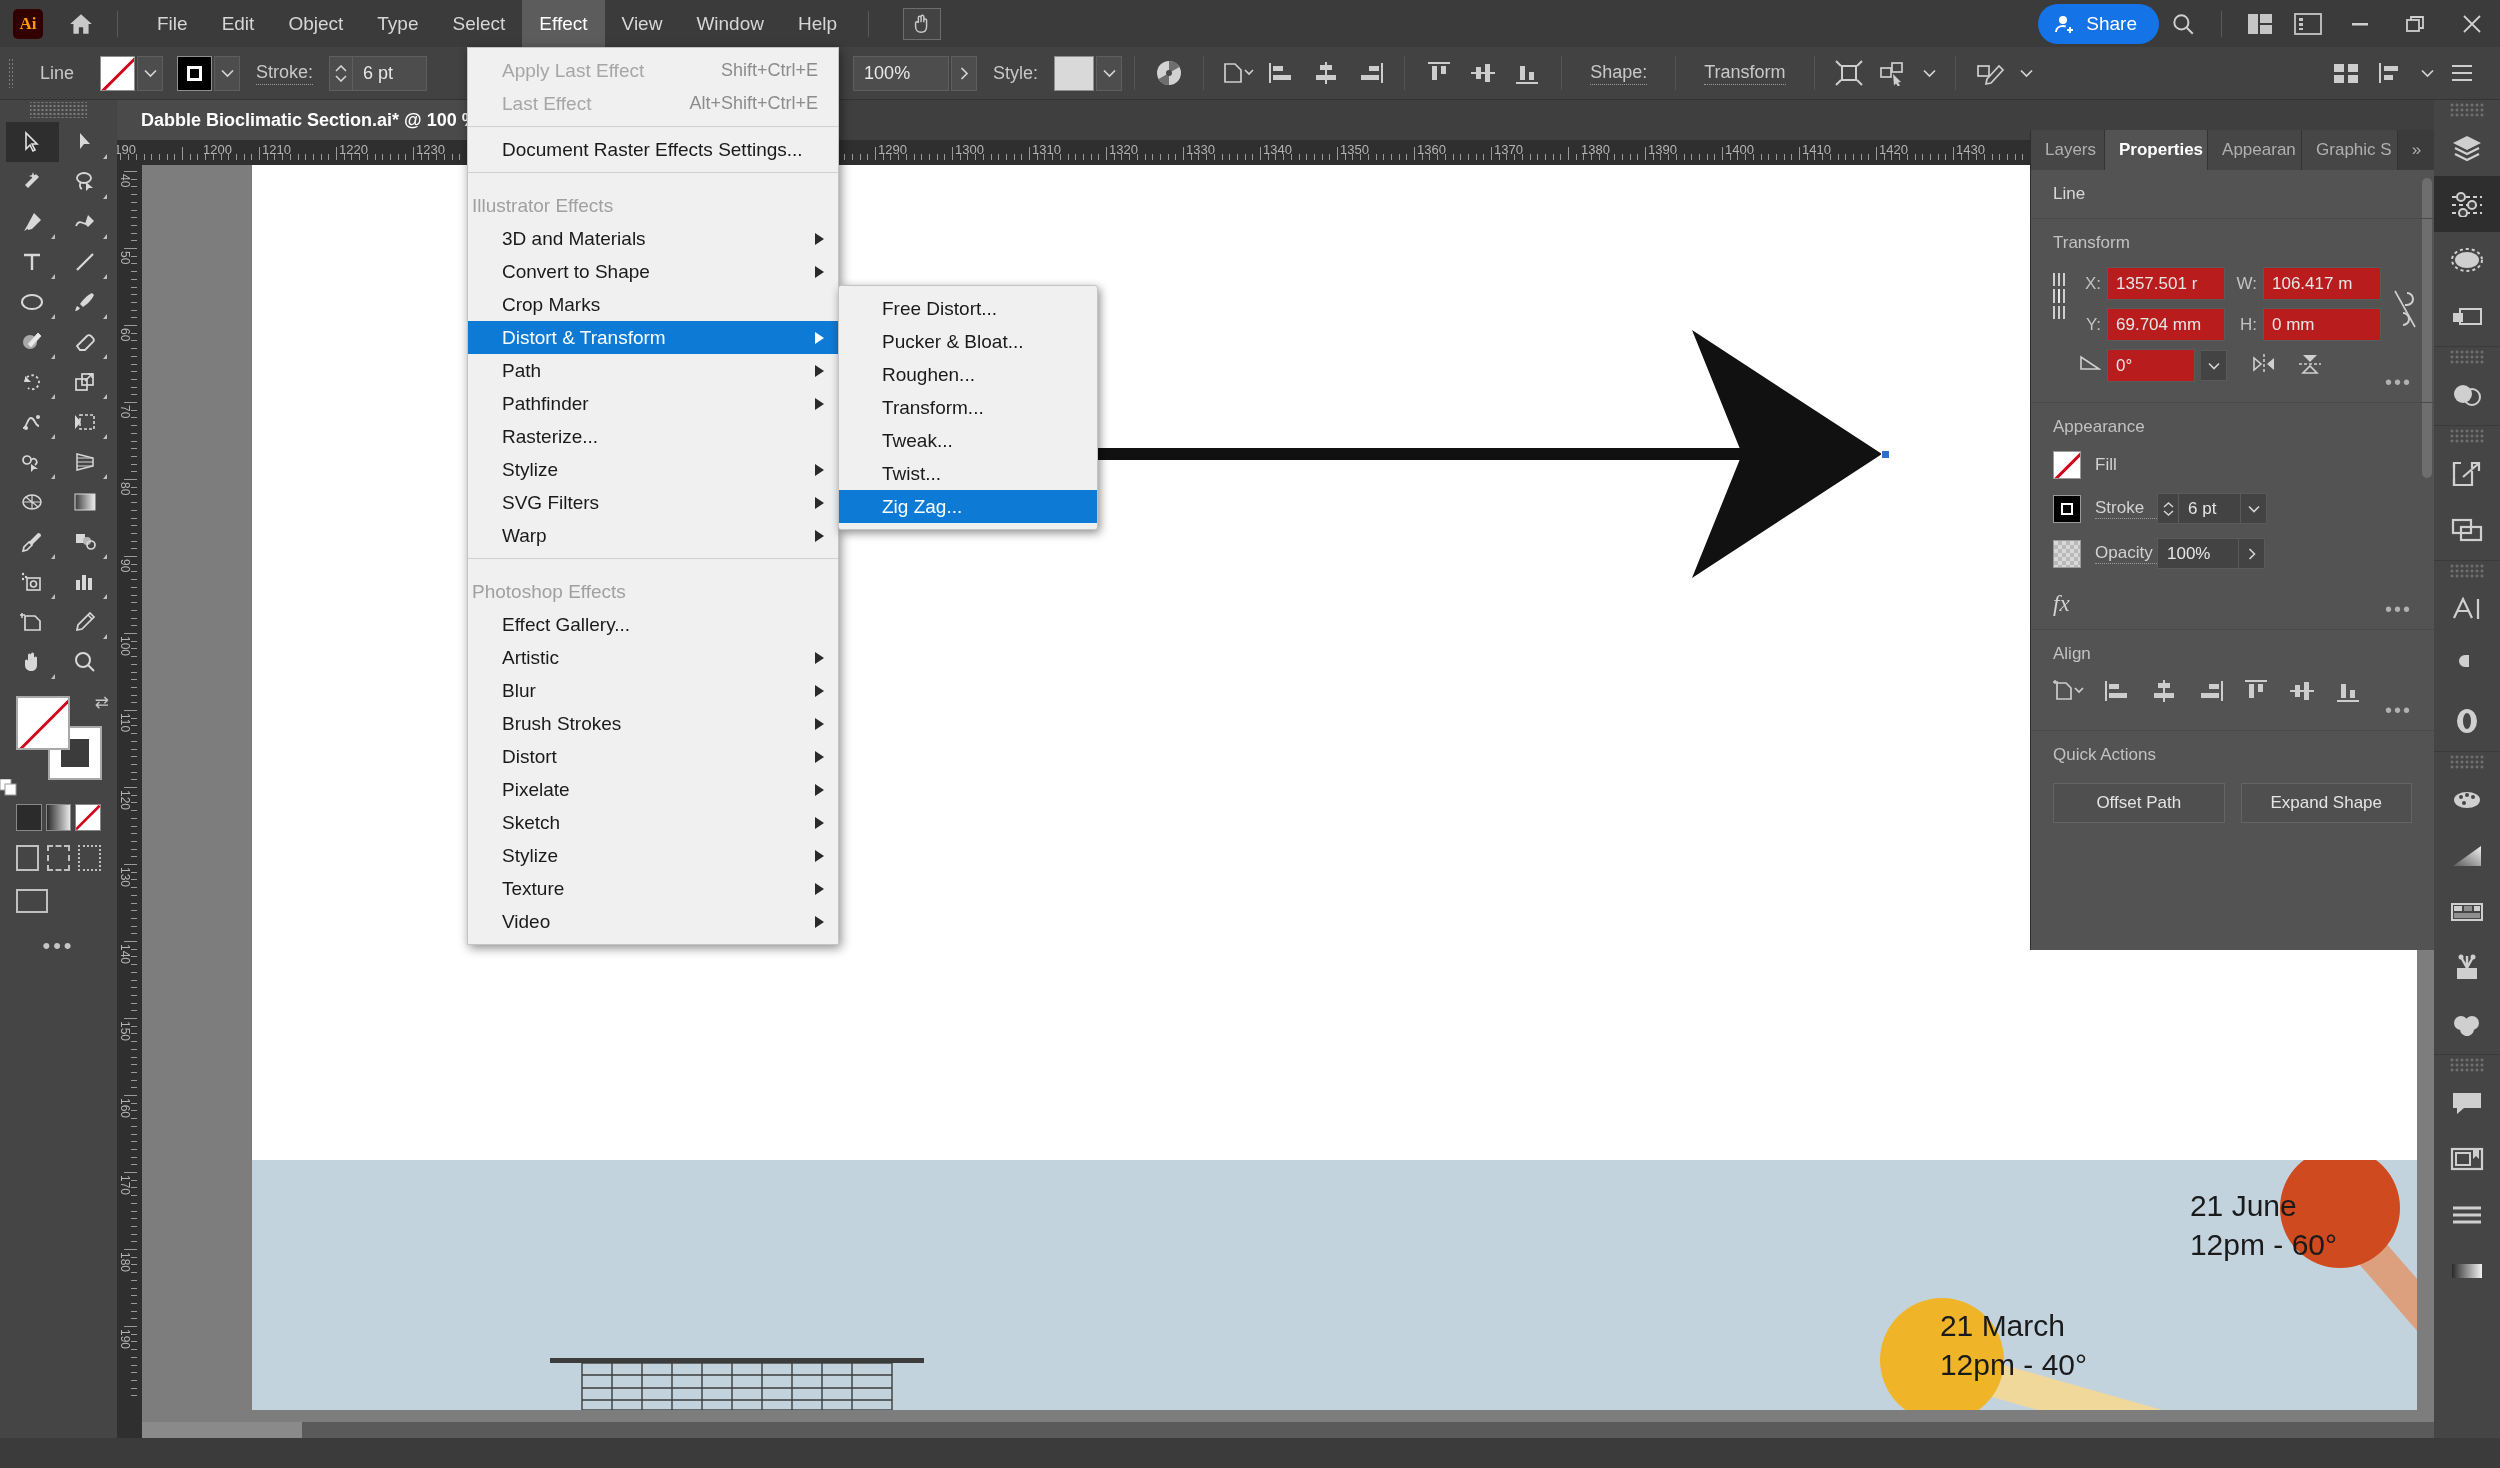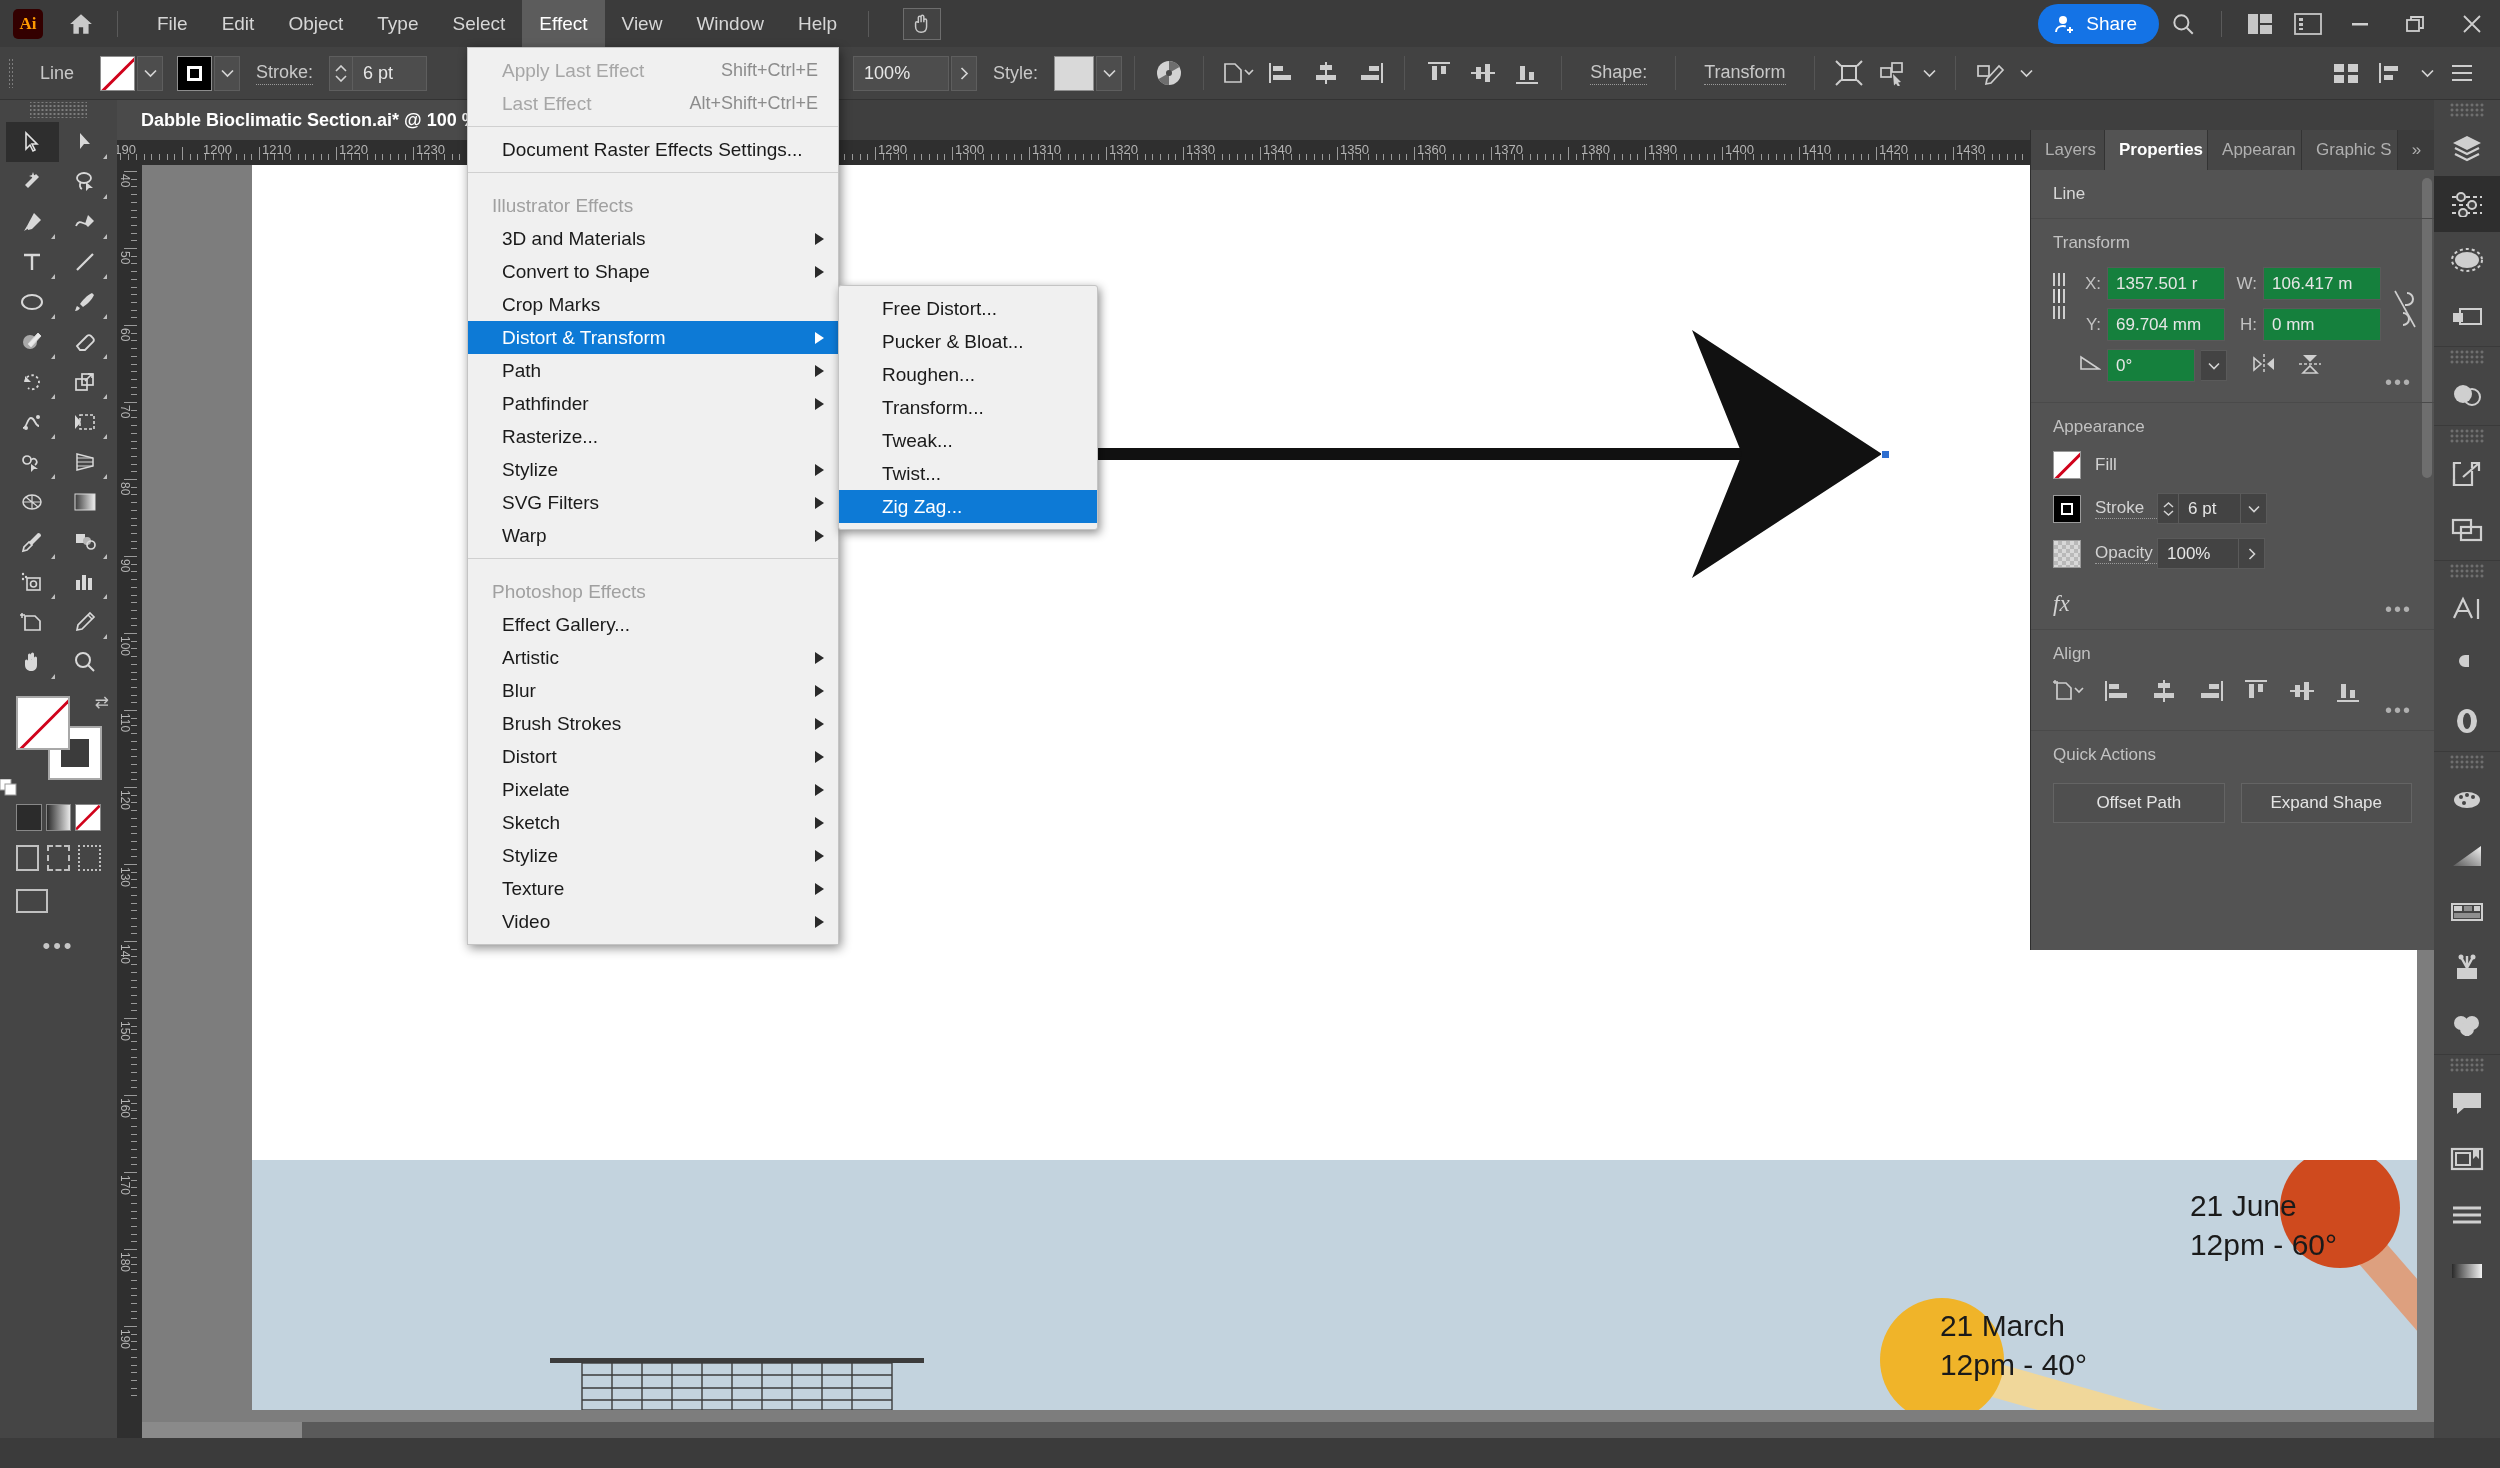--- a/index.html
+++ b/index.html
@@ -188,21 +188,21 @@
     position: absolute; left: 467px; top: 47px; width: 372px;
     background: #f0f0f0; border: 1px solid #c4c4c4;
     box-shadow: 2px 3px 10px rgba(0,0,0,0.45);
     padding: 6px 0; z-index: 50;
   }
   .mrow {
     height: 33px; display: flex; align-items: center;
     padding: 0 14px 0 34px; color: #1a1a1a; font-size: 19px; position: relative;
   }
   .mrow.disabled { color: #a6a6a6; }
-  .mrow.header { color: #a0a0a0; padding-left: 24px; margin-top: 16px; }
+  .mrow.header { color: #a0a0a0; padding-left: 4px; margin-top: 16px; }
   .mrow.hl { background: #0d7ad6; color: #ffffff; }
   .mrow .accel { margin-left: auto; font-size: 18px; color: #8c8c8c; padding-right: 6px;}
   .mrow .arrow {
     position: absolute; right: 14px;
     width: 0; height: 0; border-top: 6px solid transparent;
     border-bottom: 6px solid transparent; border-left: 9px solid #2a2a2a;
   }
   .mrow.hl .arrow { border-left-color: #ffffff; }
   .msep { height: 1px; background: #d0d0d0; margin: 6px 0; }
 
@@ -235,21 +235,21 @@
   .pname { color: #d8d8d8; font-size: 17px; }
   .dots { position:absolute; right: 22px; bottom: 8px; color:#b0b0b0; font-size:20px; letter-spacing:2px;}
   .xf-grid { display: flex; align-items: flex-start; gap: 10px; }
   .anchor9 { width: 46px; height: 46px; display:grid; grid-template-columns: repeat(3,1fr);
     grid-template-rows: repeat(3,1fr); gap:3px; margin-top: 6px;}
   .anchor9 i { border:1.5px solid #cfcfcf; }
   .anchor9 i.c { background:#e8e8e8; border-color:#e8e8e8; }
   .fieldrow { display:flex; align-items:center; gap:6px; margin-bottom:8px; }
   .flabel { color:#c2c2c2; font-size:17px; width:26px; text-align:right; }
   .fbox {
-    background:#15803d; border:1px solid #5a5a5a; color:#e6e6e6; font-size:17px;
+    background:#b91c1c; border:1px solid #5a5a5a; color:#e6e6e6; font-size:17px;
     height:33px; display:flex; align-items:center; padding:0 8px; width:118px;
     overflow:hidden; white-space:nowrap;
   }
   .appear-row { display:flex; align-items:center; gap:14px; margin-bottom: 14px; }
   .ap-sw { width:28px;height:28px;border:1px solid #9a9a9a; position:relative; }
   .ap-sw.none { background:#fff; overflow:hidden; }
   .ap-sw.none::after { content:''; position:absolute; left:-5px;top:12px;width:40px;height:2.5px;
     background:#d0021b; transform:rotate(-45deg); }
   .ap-sw.stroke { background:#000; display:flex;align-items:center;justify-content:center;}
   .ap-sw.stroke i { width:12px;height:12px;border:2.5px solid #fff; display:block;}

